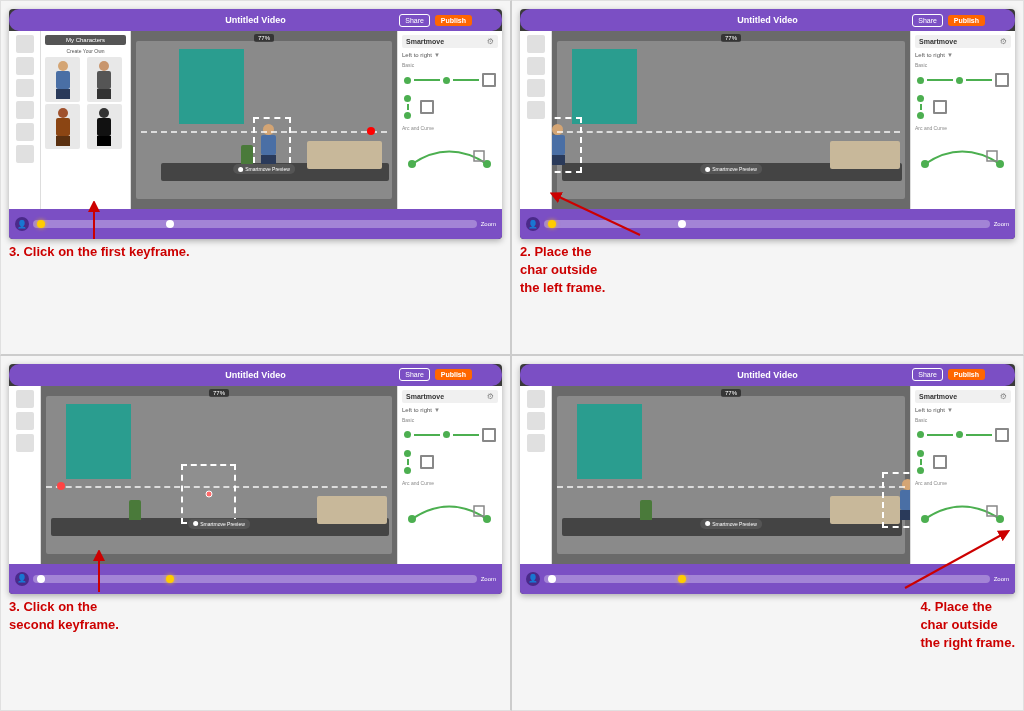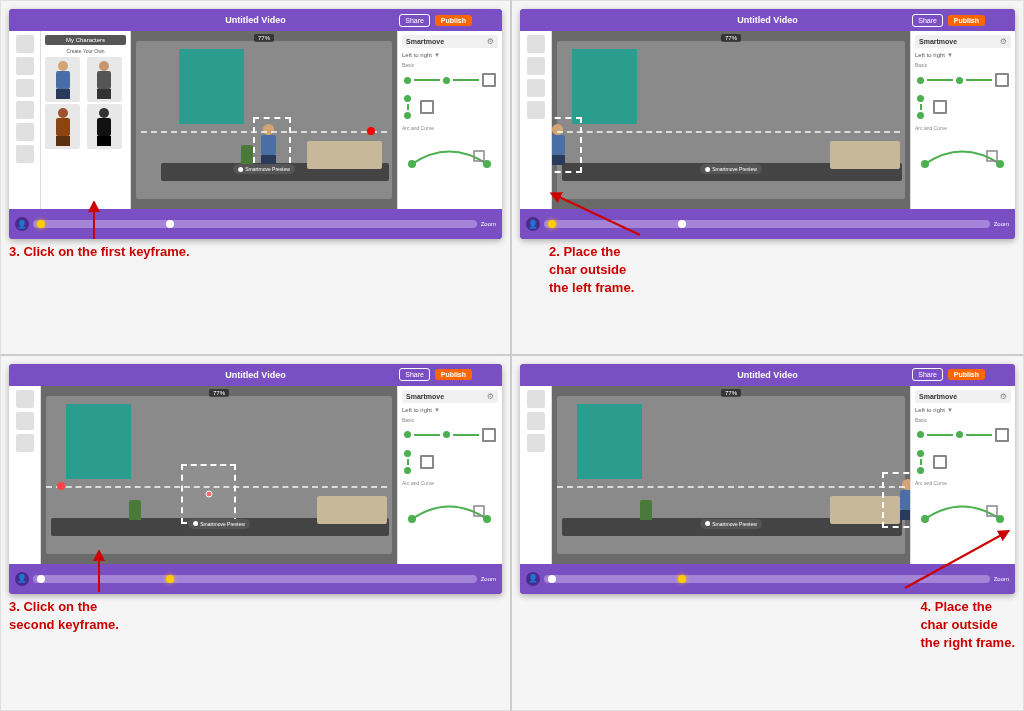--- a/index.html
+++ b/index.html
@@ -41,20 +41,21 @@
 
     
     .ss-topbar {
       background: #7b4fc4;
       height: 22px;
       display: flex;
       align-items: center;
       justify-content: center;
       position: relative;
       padding: 0 8px;
+      border-radius: 10px;
     }
     .ss-title {
       color: white;
       font-size: 9px;
       font-weight: bold;
     }
     .ss-publish-btn {
       position: absolute;
       right: 30px;
       background: #ff6600;
@@ -578,21 +579,21 @@
     <div style="position:relative;padding-top:2px;">
 
       <svg width="140" height="55" style="position:absolute;top:-58px;left:10px;">
         <defs>
           <marker id="arrowhead2" markerWidth="6" markerHeight="6" refX="3" refY="3" orient="auto">
             <polygon points="0 0, 6 3, 0 6" fill="#cc0000"></polygon>
           </marker>
         </defs>
         <line x1="110" y1="50" x2="25" y2="10" stroke="#cc0000" stroke-width="2" marker-end="url(#arrowhead2)"></line>
       </svg>
-      <div class="step-label" style="top:0;left:0;margin-left:29px;">2. Place the<br>char outside<br>the left frame.</div>
+      <div class="step-label" style="top:0;left:0;">2. Place the<br>char outside<br>the left frame.</div>
     </div>
   </div>
 
   <div class="cell cell-bl">
     <div class="ss-wrapper">
       <div class="screenshot">
         <div class="ss-topbar">
           <span class="ss-title">Untitled Video</span>
           <span class="ss-share-btn">Share</span>
           <span class="ss-publish-btn">Publish</span>

